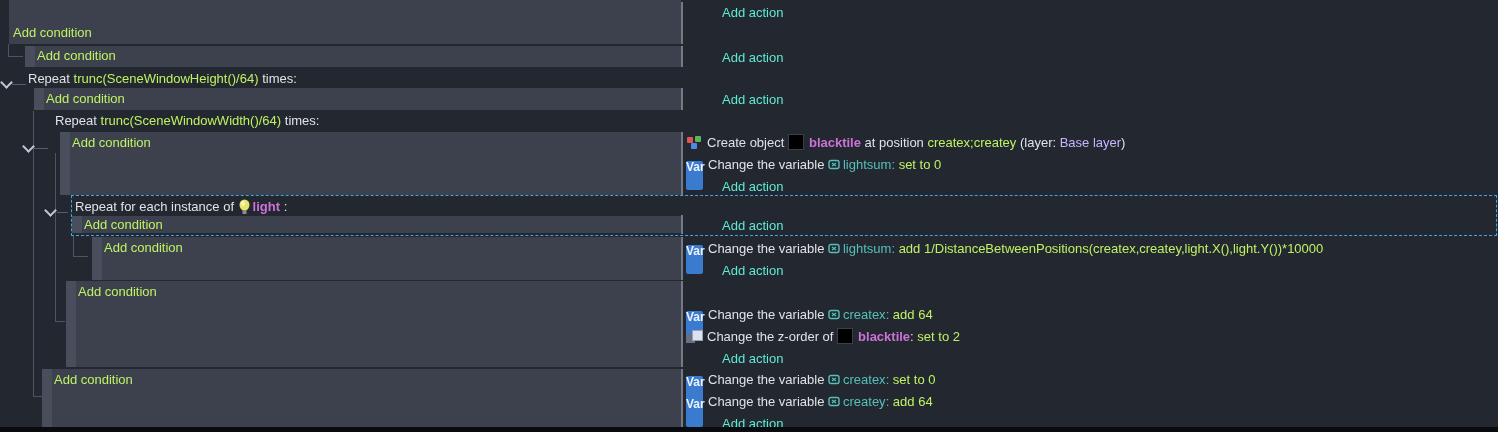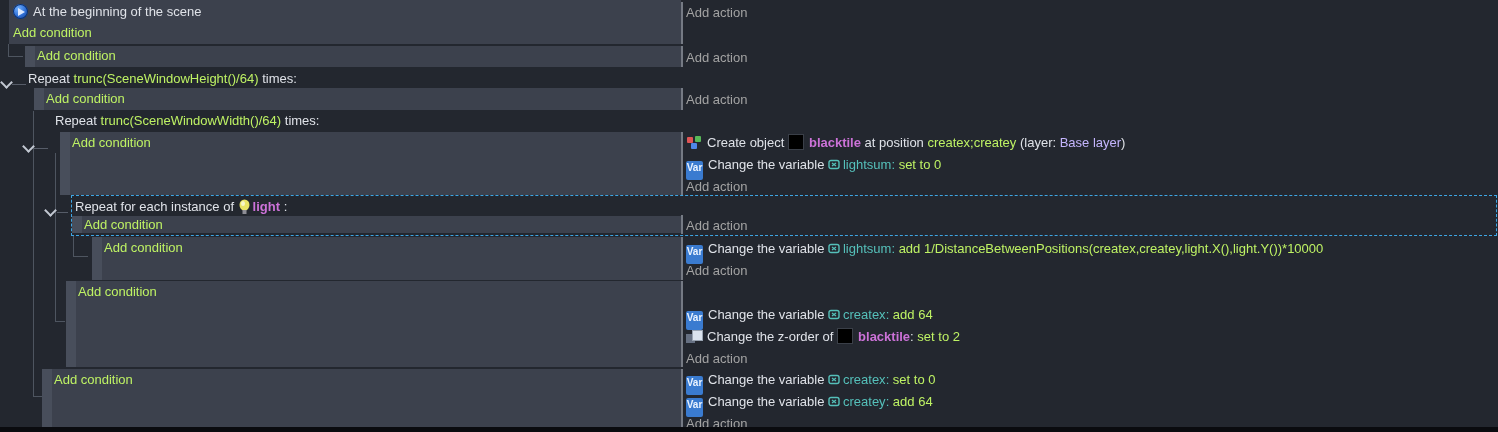--- a/index.html
+++ b/index.html
@@ -10,37 +10,37 @@
   }
   
   .block{position:absolute;background:#3c414d;}
   .handle{position:absolute;left:0;top:0;bottom:0;width:10px;background:#484e5b;}
   .cline{position:absolute;height:20px;line-height:20px;white-space:pre;}
   .addc{position:absolute;height:18px;line-height:18px;color:#bef264;white-space:pre;cursor:pointer;}
   
   .header{position:absolute;height:20px;line-height:20px;white-space:pre;color:#e6e9ee;cursor:pointer;}
   
   .aline{position:absolute;left:686px;height:21px;line-height:21px;white-space:pre;cursor:pointer;}
-  .adda{position:absolute;left:686px;height:21px;line-height:21px;color:#a3a3a3;white-space:pre;cursor:pointer;}
+  .adda{position:absolute;left:722px;height:21px;line-height:21px;color:#5eead4;white-space:pre;cursor:pointer;}
   
   .w{color:#dfe2e8;}
   .am{color:#bef264;}
   .tl{color:#55c0ba;}
   .vi{color:#bef264;text-align:right;}
   .mg{color:#cc72d8;font-weight:bold;}
   .gr{color:#c4b5fd;}
   
   .ic{display:inline-block;vertical-align:-3px;margin-right:5px;}
   .ic-scene{width:15px;height:15px;border-radius:50%;position:relative;vertical-align:-3px;
     background:radial-gradient(circle at 35% 30%,#72b2ff 0%,#2f6fd6 50%,#123f8f 100%);
     box-shadow:inset 0 0 0 1px #0c2f6b;}
   .ic-scene::after{content:"";position:absolute;left:5px;top:3.5px;
     border-left:7px solid #dce9ff;border-top:4px solid transparent;border-bottom:4px solid transparent;}
-  .ic-var{width:17px;height:19px;background:#3a7bd0;border-radius:2px;color:#eaf3ff;
-    font-size:10px;font-weight:bold;text-align:center;line-height:13px;vertical-align:-2px;}
+  .ic-var{width:17px;height:29px;background:#3a7bd0;border-radius:2px;color:#eaf3ff;
+    font-size:12px;font-weight:bold;text-align:center;line-height:13px;vertical-align:-2px;}
   .ic-black{width:14px;height:14px;background:#000;border:1px solid #3a3f48;vertical-align:-3px;}
   .ic-opacity{width:13px;height:13px;border:1px solid #707680;vertical-align:-2px;
     background:linear-gradient(180deg,#c7cdd6 0%,#98a1ac 100%);}
   .ic-zorder{width:16px;height:14px;position:relative;vertical-align:-3px;}
   .ic-zorder::before{content:"";position:absolute;left:0;top:4px;width:9px;height:9px;background:#667082;}
   .ic-zorder::after{content:"";position:absolute;left:6px;top:0;width:9px;height:9px;background:#dbe3ee;border:1px solid #9aa4b2;}
   
   .conn{position:absolute;border-left:1px solid #4e5560;border-bottom:1px solid #4e5560;}
   .tdash{position:absolute;height:1px;background:#565c68;}
   .chev{position:absolute;width:7px;height:7px;border-right:2px solid #c2c8d2;border-bottom:2px solid #c2c8d2;
@@ -62,21 +62,20 @@
   <div class="conn" style="left:73px;top:235px;width:14px;height:21px;"></div>
   <div class="tdash" style="left:12px;top:84px;width:14px;"></div>
   <div class="tdash" style="left:34px;top:148px;width:14px;"></div>
   <div class="tdash" style="left:57px;top:212px;width:11px;"></div>
 
   <span class="chev" style="left:2px;top:78px;"></span>
   <span class="chev" style="left:24px;top:142px;"></span>
   <span class="chev" style="left:46px;top:206px;"></span>
 
   <div class="block" style="left:9px;top:0;width:672px;height:44px;">
-    <div class="cline" style="left:4px;top:2px;"><span class="ic ic-scene"></span><span class="w">At the beginning of the scene</span></div>
     <div class="addc" style="left:4px;top:24px;">Add condition</div>
   </div>
   <div class="vdiv" style="top:2px;height:42px;"></div>
   <div class="adda" style="top:2px;">Add action</div>
 
   <div class="block" style="left:25px;top:46px;width:656px;height:21px;">
     <span class="handle"></span>
     <div class="addc" style="left:12px;top:1px;">Add condition</div>
   </div>
   <div class="vdiv" style="top:46px;height:21px;"></div>

